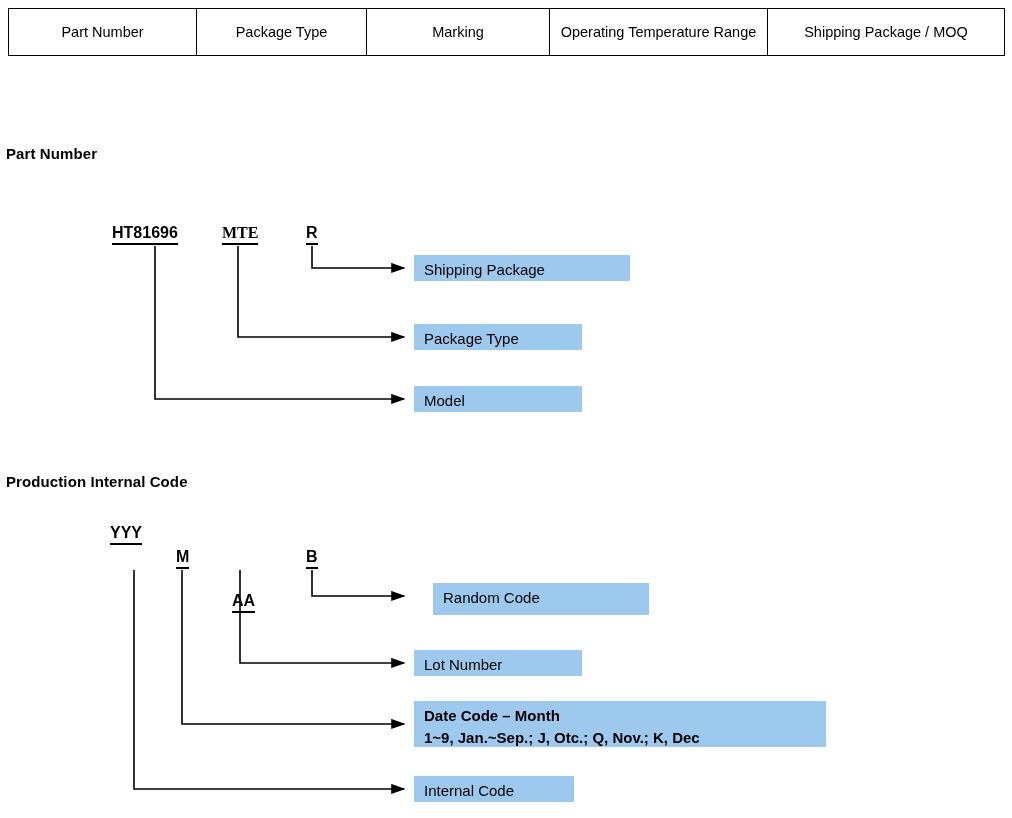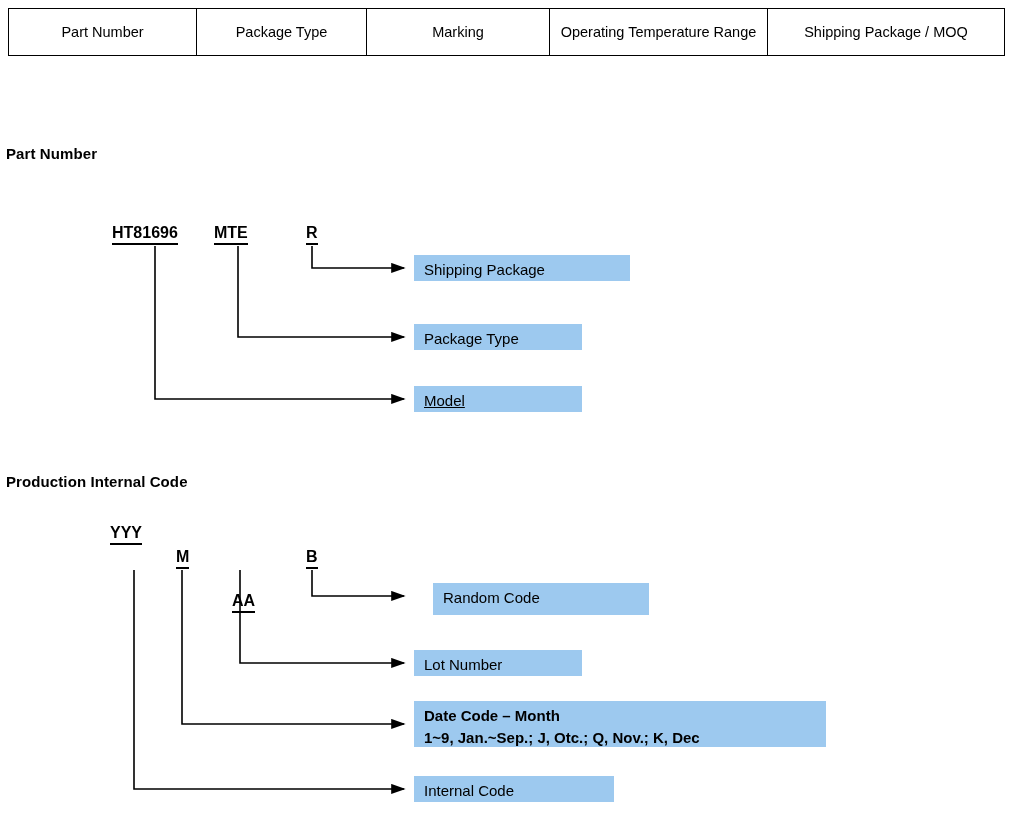--- a/index.html
+++ b/index.html
@@ -83,39 +83,39 @@
     background: #9dc9ef;
     font-size: 15px;
     line-height: 1.45;
     padding: 4px 8px 20px 10px;
     box-sizing: border-box;
     white-space: pre-line;
   }
 
   
   #tok-model     { left: 112px; top: 224px; }
-  #tok-package   { left: 214px; top: 224px; }
+  #tok-package   { left: 222px; top: 224px; font-family: Liberation Serif, serif; }
   #tok-shipping  { left: 306px; top: 224px; }
 
   
   #callout-shipping-package { left: 414px; top: 255px; width: 216px; height: 26px; }
   #callout-package-type     { left: 414px; top: 324px; width: 168px; height: 26px; }
-  #callout-model            { left: 414px; top: 386px; width: 168px; height: 26px; text-decoration: underline; }
+  #callout-model            { left: 414px; top: 386px; width: 168px; height: 26px; }
 
   
   #tok-yyy { left: 110px; top: 524px; }
   #tok-m   { left: 176px; top: 548px; }
   #tok-aa  { left: 232px; top: 548px; margin-top: 44px; }
   #tok-b   { left: 306px; top: 548px; }
 
   
   #callout-random-code { left: 433px; top: 583px; width: 216px; height: 32px; }
   #callout-lot-number  { left: 414px; top: 650px; width: 168px; height: 26px; }
   #callout-date-code   { left: 414px; top: 701px; width: 412px; height: 46px; font-weight: bold; }
-  #callout-internal    { left: 414px; top: 776px; width: 200px; height: 26px; }
+  #callout-internal    { left: 414px; top: 776px; width: 160px; height: 26px; }
 </style>
 </head>
 <body>
 
 <table class="order-table">
   <colgroup>
     <col class="col-1">
       <col class="col-2">
       <col class="col-3">
       <col class="col-4">

